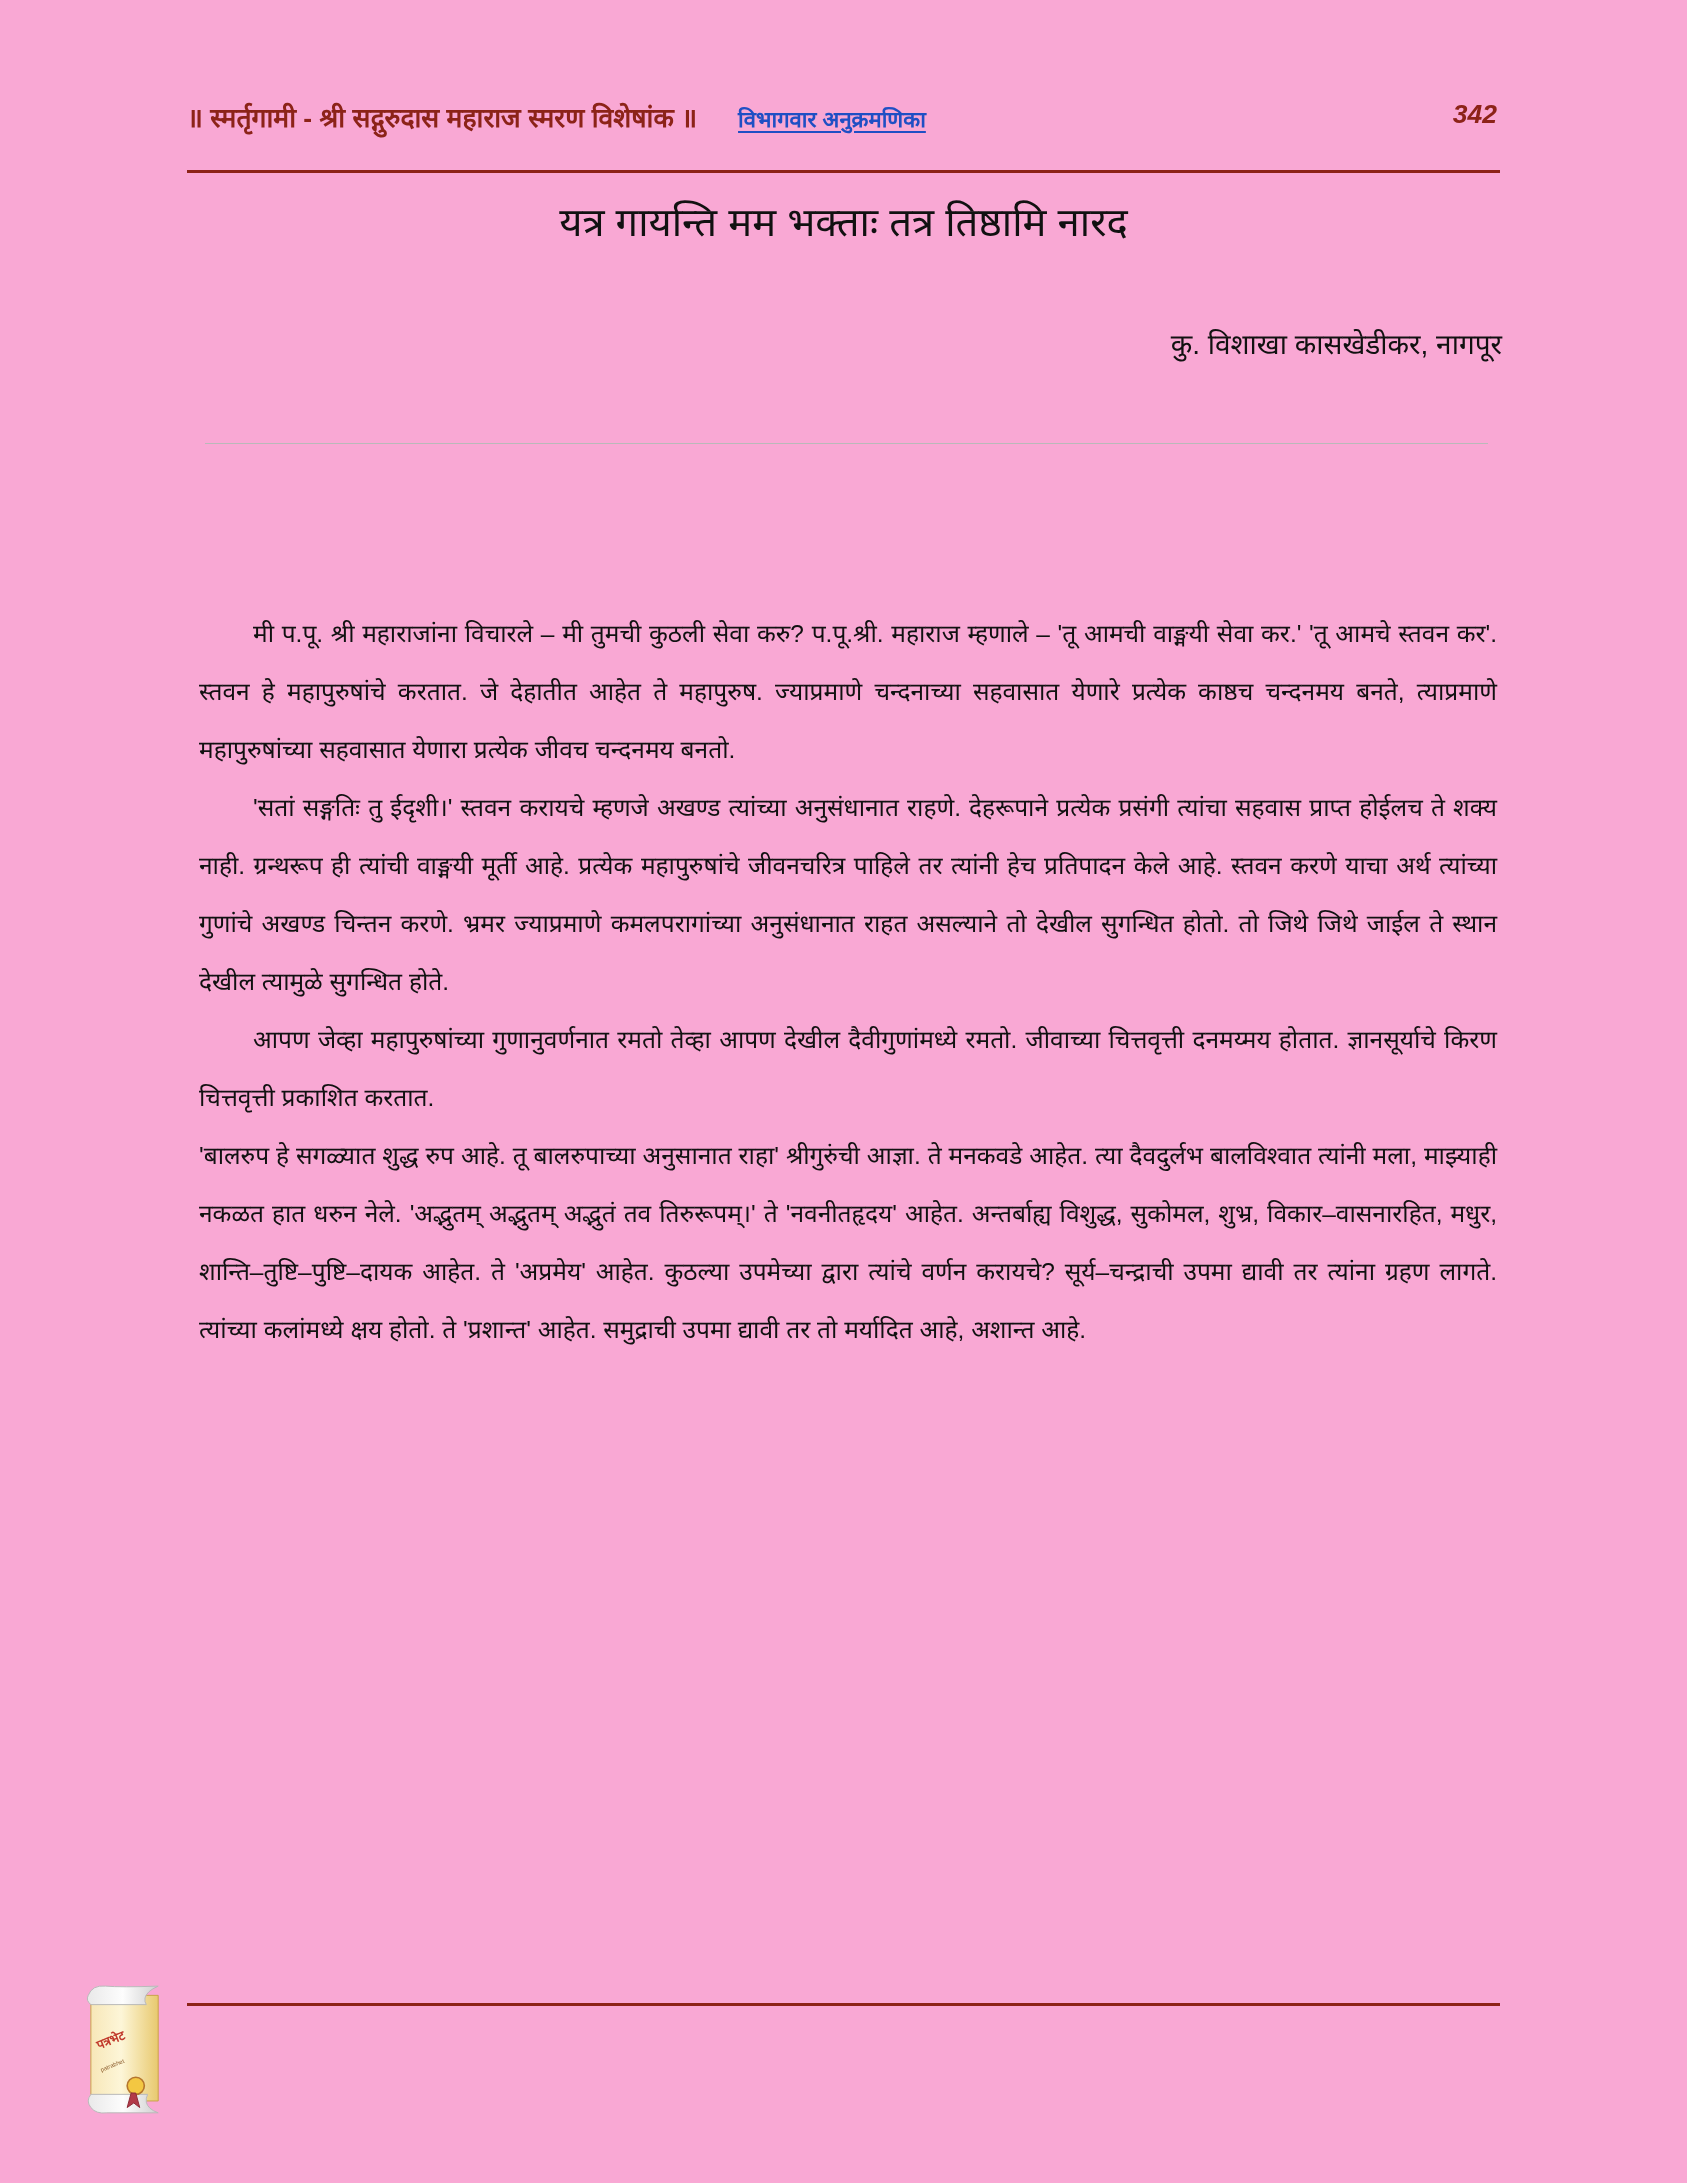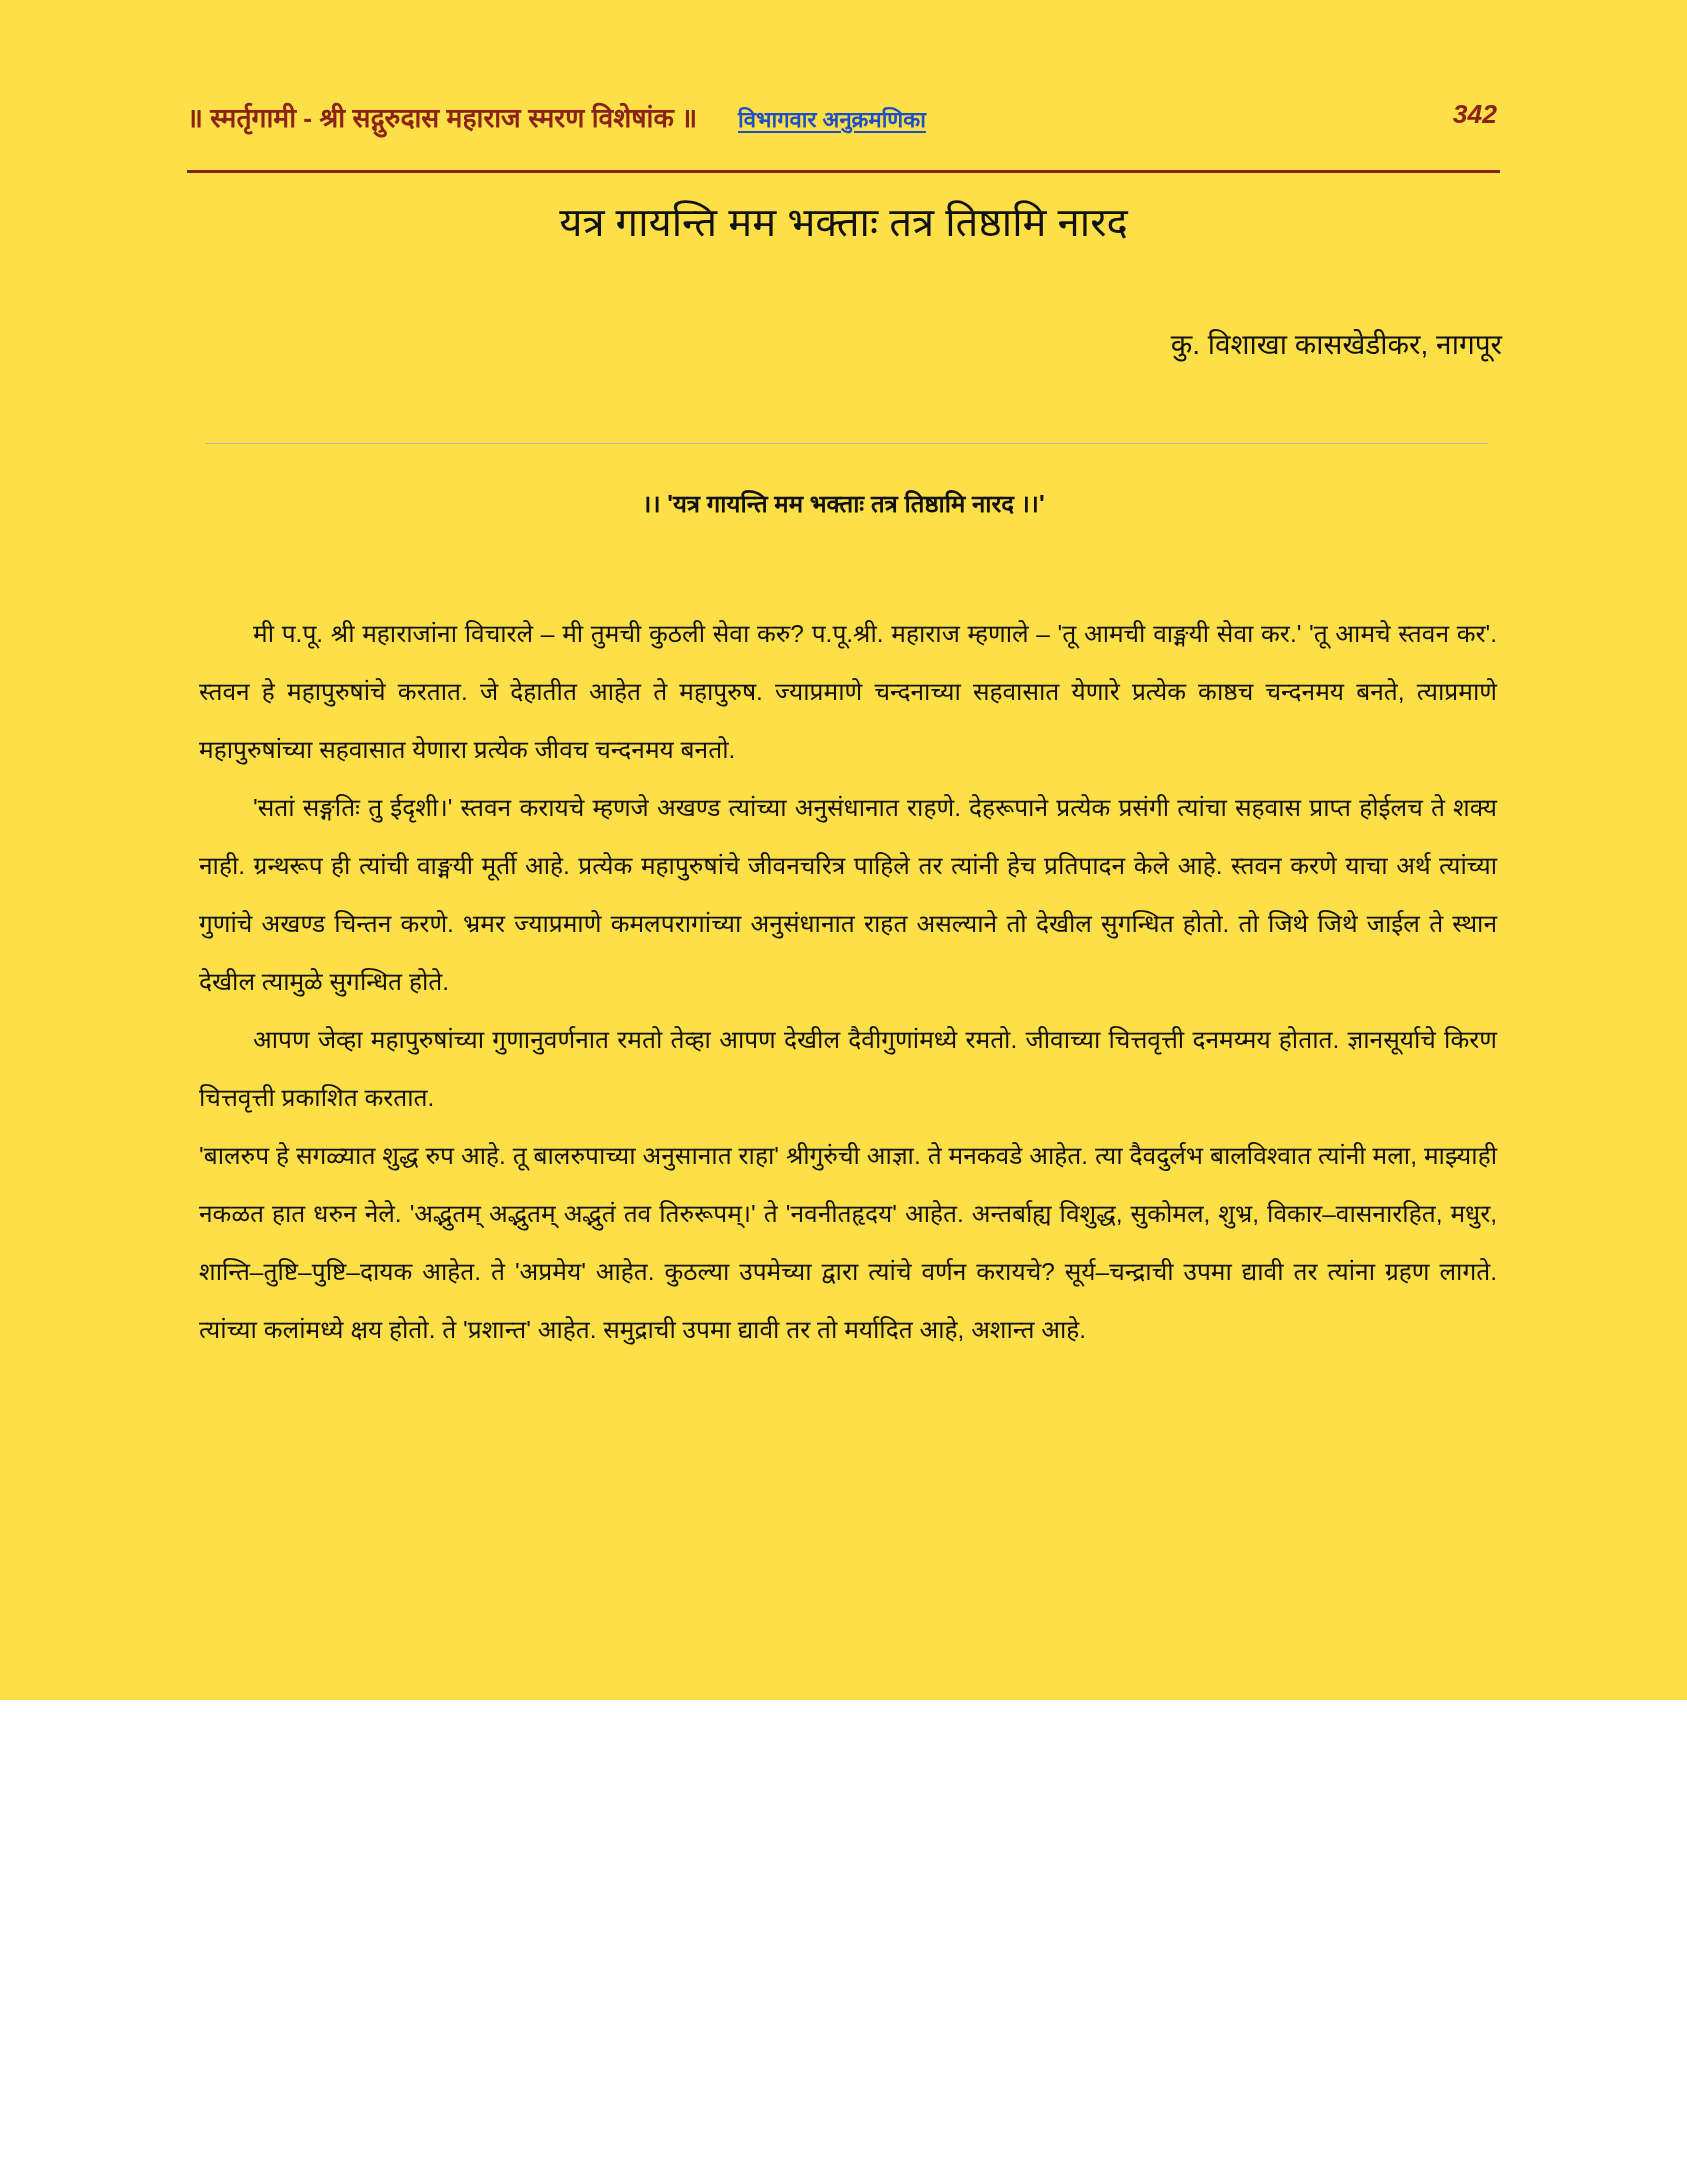--- a/index.html
+++ b/index.html
@@ -3,22 +3,22 @@
 <meta charset="utf-8">
 <style>
   html, body {
     margin: 0;
     padding: 0;
     background: #ffffff;
   }
   .page {
     position: relative;
     width: 1687px;
-    height: 1700px;
-    background: #fde047;
+    height: 2183px;
+    background: #f9a8d4;
     font-family: "Liberation Sans", "DejaVu Sans", sans-serif;
     box-sizing: border-box;
     overflow: hidden;
   }
 
   
   .header {
     position: absolute;
     top: 99px;
     left: 187px;
@@ -174,21 +174,20 @@
   </div>
 
   <div class="rule-top"></div>
 
   <div class="article-title">यत्र गायन्ति मम भक्ताः तत्र तिष्ठामि नारद</div>
 
   <div class="author">कु. विशाखा कासखेडीकर, नागपूर</div>
 
   <div class="rule-short"></div>
 
-  <div class="epigraph">।। 'यत्र गायन्ति मम भक्ताः तत्र तिष्ठामि नारद ।।'</div>
 
   <div class="body-text">
     <p class="indent">मी प.पू. श्री महाराजांना विचारले – मी तुमची कुठली सेवा करु? प.पू.श्री. महाराज म्हणाले – 'तू आमची वाङ्मयी सेवा कर.' 'तू आमचे स्तवन कर'. स्तवन हे महापुरुषांचे करतात. जे देहातीत आहेत ते महापुरुष. ज्याप्रमाणे चन्दनाच्या सहवासात येणारे प्रत्येक काष्ठच चन्दनमय बनते, त्याप्रमाणे महापुरुषांच्या सहवासात येणारा प्रत्येक जीवच चन्दनमय बनतो.</p>
     <p class="indent">'सतां सङ्गतिः तु ईदृशी।' स्तवन करायचे म्हणजे अखण्ड त्यांच्या अनुसंधानात राहणे. देहरूपाने प्रत्येक प्रसंगी त्यांचा सहवास प्राप्त होईलच ते शक्य नाही. ग्रन्थरूप ही त्यांची वाङ्मयी मूर्ती आहे. प्रत्येक महापुरुषांचे जीवनचरित्र पाहिले तर त्यांनी हेच प्रतिपादन केले आहे. स्तवन करणे याचा अर्थ त्यांच्या गुणांचे अखण्ड चिन्तन करणे. भ्रमर ज्याप्रमाणे कमलपरागांच्या अनुसंधानात राहत असल्याने तो देखील सुगन्धित होतो. तो जिथे जिथे जाईल ते स्थान देखील त्यामुळे सुगन्धित होते.</p>
     <p class="indent">आपण जेव्हा महापुरुषांच्या गुणानुवर्णनात रमतो तेव्हा आपण देखील दैवीगुणांमध्ये रमतो. जीवाच्या चित्तवृत्ती दनमय्मय होतात. ज्ञानसूर्याचे किरण चित्तवृत्ती प्रकाशित करतात.</p>
     <p class="noindent">'बालरुप हे सगळ्यात शुद्ध रुप आहे. तू बालरुपाच्या अनुसानात राहा' श्रीगुरुंची आज्ञा. ते मनकवडे आहेत. त्या दैवदुर्लभ बालविश्वात त्यांनी मला, माझ्याही नकळत हात धरुन नेले. 'अद्भुतम् अद्भुतम् अद्भुतं तव तिरुरूपम्।' ते 'नवनीतहृदय' आहेत. अन्तर्बाह्य विशुद्ध, सुकोमल, शुभ्र, विकार–वासनारहित, मधुर, शान्ति–तुष्टि–पुष्टि–दायक आहेत. ते 'अप्रमेय' आहेत. कुठल्या उपमेच्या द्वारा त्यांचे वर्णन करायचे? सूर्य–चन्द्राची उपमा द्यावी तर त्यांना ग्रहण लागते. त्यांच्या कलांमध्ये क्षय होतो. ते 'प्रशान्त' आहेत. समुद्राची उपमा द्यावी तर तो मर्यादित आहे, अशान्त आहे.</p>
   </div>
 
   <div class="rule-bottom"></div>
 

